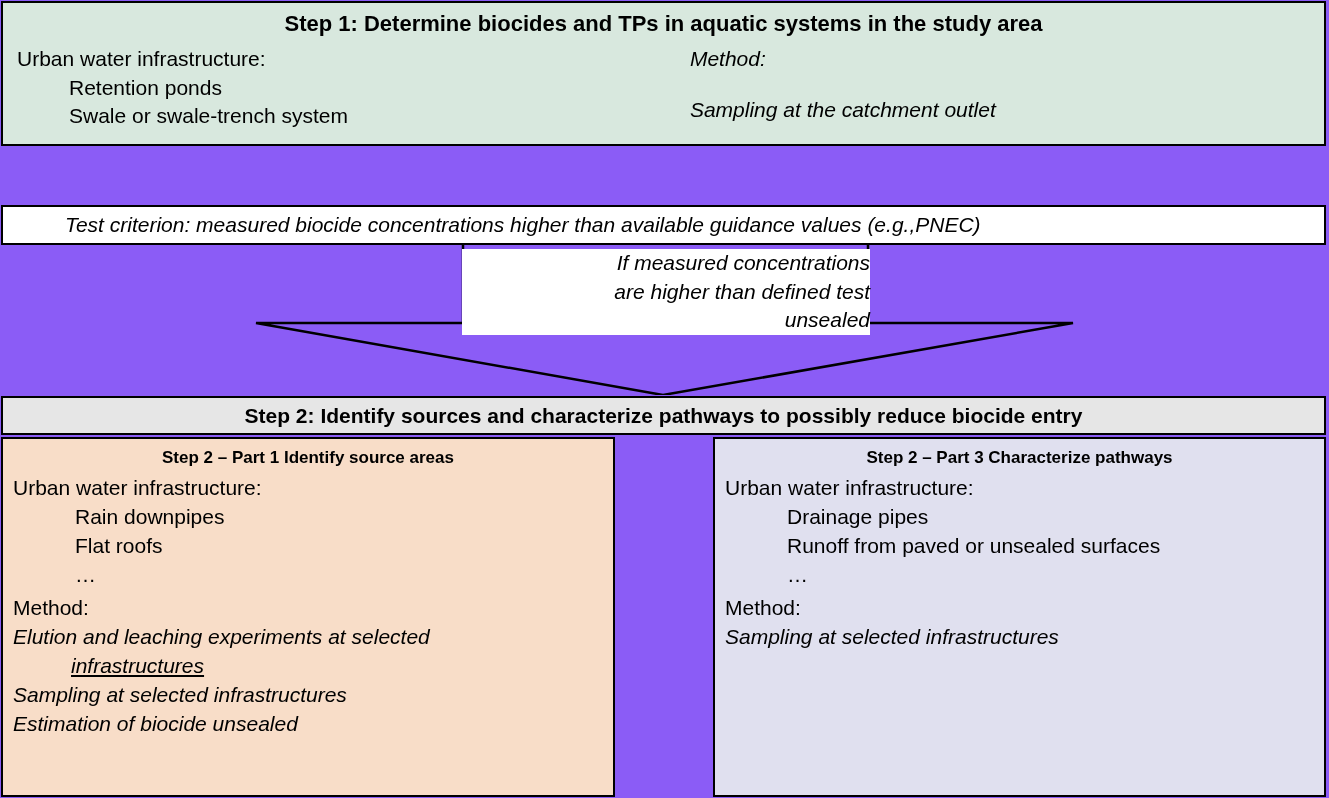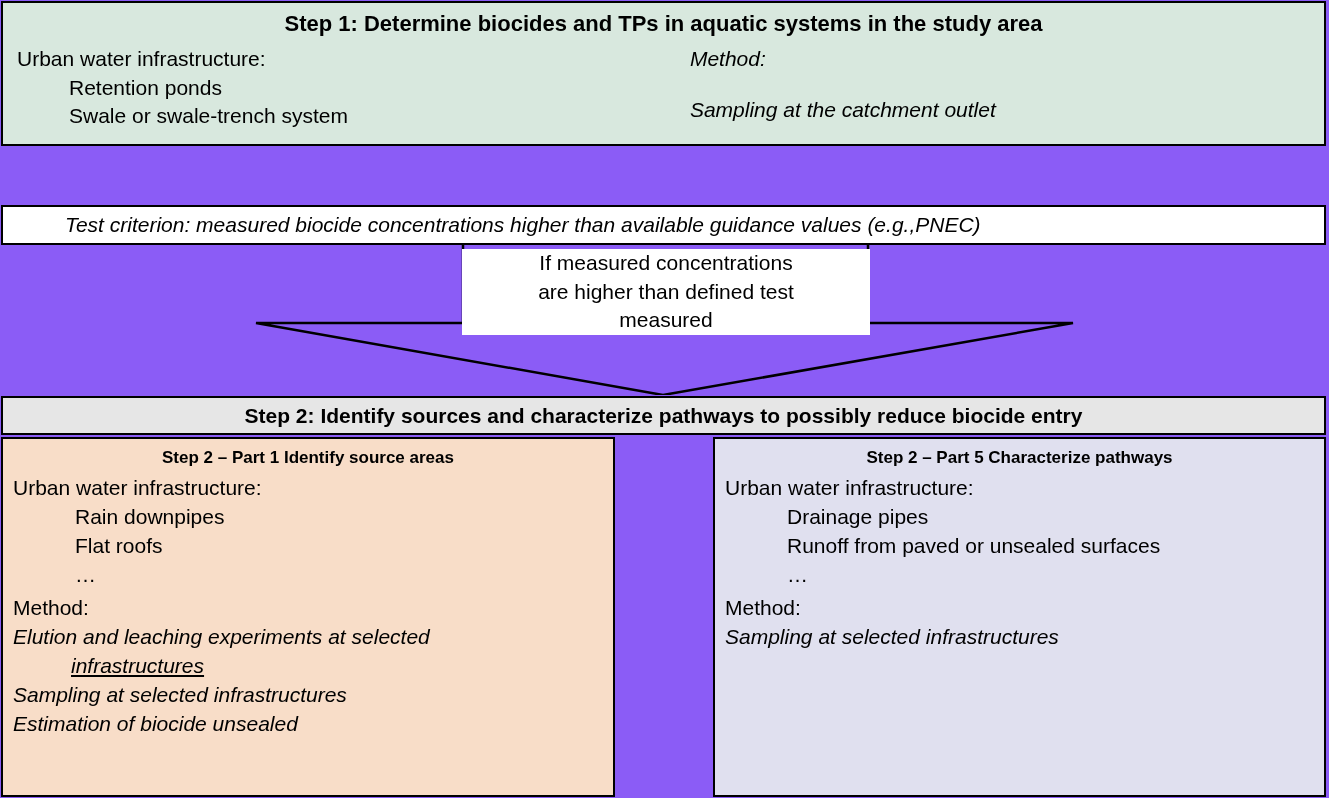--- a/index.html
+++ b/index.html
@@ -85,21 +85,22 @@
     left: 0;
     top: 245px;
     width: 1329px;
     height: 150px;
   }
   .arrow-note {
     position: absolute;
     left: 462px;
     top: 4px;
     width: 408px;
-    text-align: center;
+    text-align: right;
+    font-style: italic;
     font-size: 21px;
     line-height: 1.36;
     background: #ffffff;
     z-index: 3;
   }
   .arrow-svg {
     position: absolute;
     left: 0;
     top: 0;
   }
@@ -187,21 +188,21 @@
     <div class="lbl">Test criterion: measured biocide concentrations higher than available guidance values (e.g.,PNEC)</div>
   </div>
 
   <div class="arrow-area">
     <svg class="arrow-svg" width="1329" height="150" viewBox="0 0 1329 150">
       <polyline points="463,0 463,78 256,78 663,150 1073,78 868,78 868,0" fill="none" stroke="#000000" stroke-width="2.5" stroke-linejoin="miter"></polyline>
     </svg>
     <div class="arrow-note">
       <div>If measured concentrations</div>
       <div>are higher than defined test</div>
-      <div>measured</div>
+      <div>unsealed</div>
     </div>
   </div>
 
   <div class="step2-header">
     <span>Step 2: Identify sources and characterize pathways to possibly reduce biocide entry</span>
   </div>
 
   <div class="part part-left">
     <div class="part-title">Step 2 – Part 1 Identify source areas</div>
     <div class="lbl">Urban water infrastructure:</div>
@@ -209,21 +210,21 @@
     <div class="lbl indent">Flat roofs</div>
     <div class="lbl indent">…</div>
     <div class="lbl method-label">Method:</div>
     <div class="lbl method-item">Elution and leaching experiments at selected</div>
     <div class="lbl method-item hang-sub">infrastructures</div>
     <div class="lbl method-item">Sampling at selected infrastructures</div>
     <div class="lbl method-item">Estimation of biocide unsealed</div>
   </div>
 
   <div class="part part-right">
-    <div class="part-title">Step 2 – Part 5 Characterize pathways</div>
+    <div class="part-title">Step 2 – Part 3 Characterize pathways</div>
     <div class="lbl">Urban water infrastructure:</div>
     <div class="lbl indent">Drainage pipes</div>
     <div class="lbl indent">Runoff from paved or unsealed surfaces</div>
     <div class="lbl indent">…</div>
     <div class="lbl method-label">Method:</div>
     <div class="lbl method-item">Sampling at selected infrastructures</div>
   </div>
 
 </div>
 

